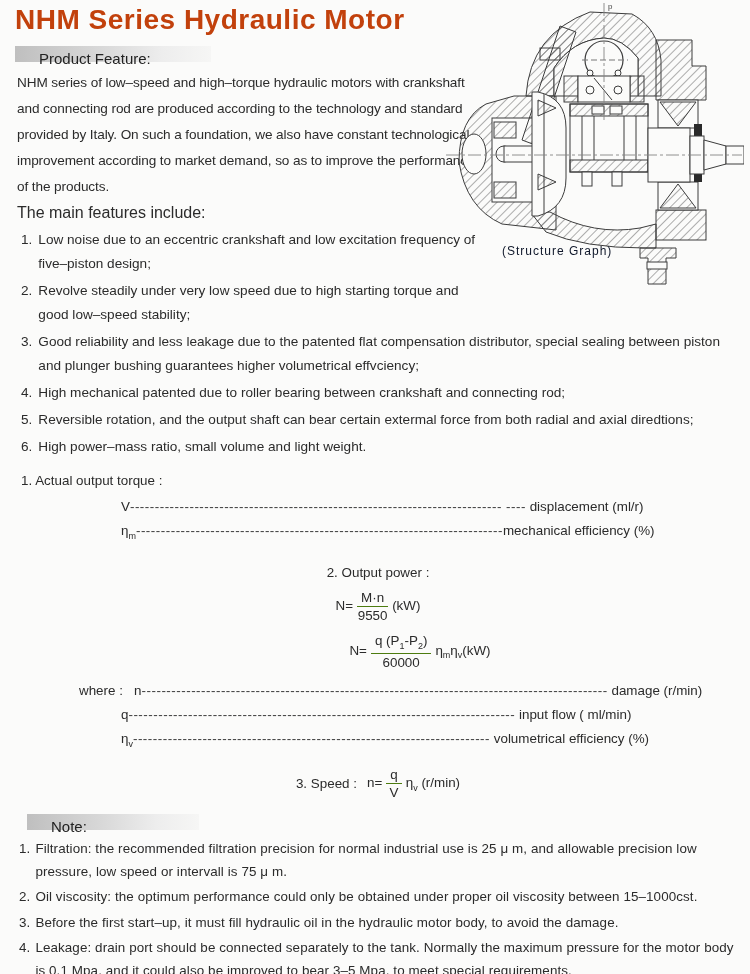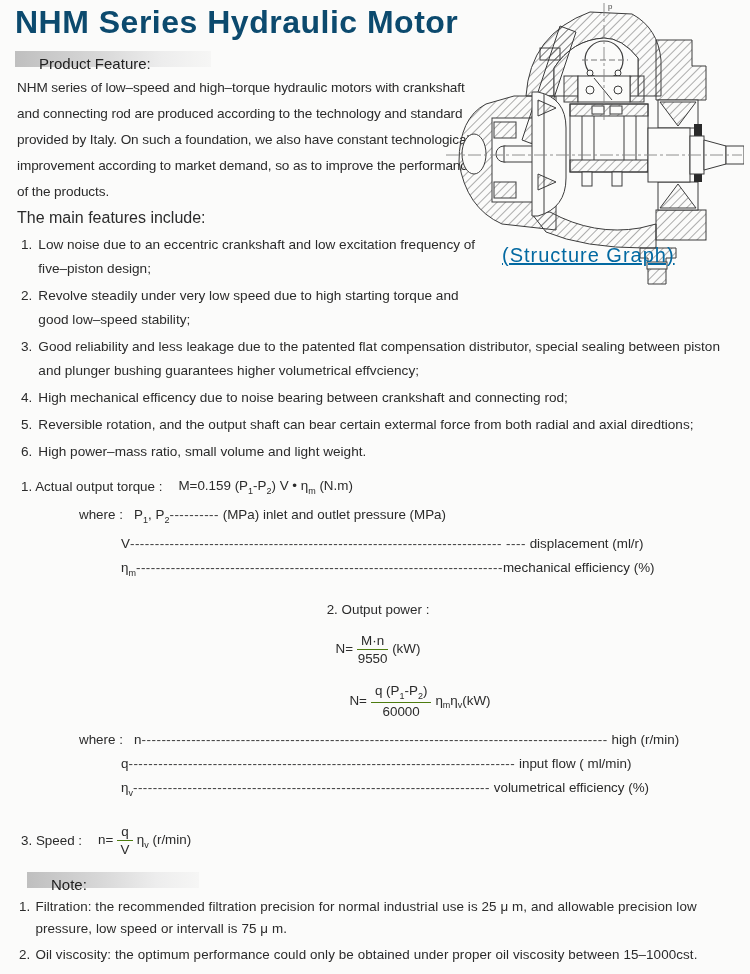--- a/index.html
+++ b/index.html
@@ -12,23 +12,23 @@
     width:750px;height:974px;
     margin:0 auto;
     background:#fbfbfa;
     color:#2b2b2b;
     overflow:hidden;
     box-sizing:border-box;
     padding:4px 15px 0 15px;
   }
   h1.title{
     margin:0 0 10px 0;
-    font-size:32px;
+    font-size:28px;
     font-weight:bold;
-    color:#0c4a6e;
+    color:#c2410c;
     letter-spacing:0.5px;
   }
   .section-bar{
     height:16px;line-height:26px;
     padding-left:24px;
     font-size:15px;color:#222;
     background:linear-gradient(90deg,#bfbfbf 0%,#d9d9d9 45%,#ededed 75%,#f6f6f5 100%);
     margin-bottom:8px;
   }
   .bar-pf{width:172px;}
@@ -36,41 +36,41 @@
   .bar-note{width:148px;margin-top:14px;margin-left:12px;}
 
   
   .drawing{
     position:absolute;top:0;right:6px;
     width:300px;height:292px;
   }
   .drawing svg{display:block;}
   .caption{
     position:absolute;left:58px;top:244px;
-    font-size:20px;color:#0369a1;letter-spacing:1px;text-decoration:underline;
+    font-size:12px;color:#0f172a;letter-spacing:1px;
   }
 
   .intro{
     margin:4px 0 2px 2px;
     max-width:462px;
     font-size:13.6px;line-height:26px;
     letter-spacing:-0.1px;
   }
   .features-label{font-size:16px;margin:0 0 4px 2px;line-height:22px;}
   .feature{
     display:flex;gap:6px;
     font-size:13.6px;line-height:24px;
     margin:0 0 3px 6px;
   }
   .feature .num{flex:none;}
   .feature.narrow .txt{max-width:438px;}
 
   
   .calc{font-size:13.4px;}
-  .calc-row{display:flex;align-items:center;gap:16px;margin:14px 0 8px 6px;white-space:nowrap;}
+  .calc-row{display:flex;align-items:center;gap:10px;margin:14px 0 8px 6px;white-space:nowrap;}
   .where-row{margin:3px 0 3px 64px;white-space:nowrap;line-height:21px;}
   .sub-row{margin-left:106px;}
   .dashes{color:#3c3c3c;letter-spacing:0.5px;}
   .frac{display:inline-block;text-align:center;vertical-align:middle;line-height:1.15;margin:0 4px;}
   .frac .fnum{display:block;border-bottom:1px solid #4d7c0f;padding:0 4px 1px 4px;}
   .frac .fden{display:block;padding-top:1px;}
   .f2{margin-left:84px;}
   sub{font-size:9px;}
 
   
@@ -183,84 +183,80 @@
   <div class="feature narrow">
     <span class="num">2.</span>
     <span class="txt">Revolve steadily under very low speed due to high starting torque and good low–speed stability;</span>
   </div>
   <div class="feature">
     <span class="num">3.</span>
     <span class="txt">Good reliability and less leakage due to the patented flat compensation distributor, special sealing between piston and plunger bushing guarantees higher volumetrical effvciency;</span>
   </div>
   <div class="feature">
     <span class="num">4.</span>
-    <span class="txt">High mechanical efficency due to noise bearing between crankshaft and connecting rod;</span>
+    <span class="txt">High mechanical patented due to roller bearing between crankshaft and connecting rod;</span>
   </div>
   <div class="feature">
     <span class="num">5.</span>
     <span class="txt">Reversible rotation, and the output shaft can bear certain extermal force from both radial and axial diredtions;</span>
   </div>
   <div class="feature">
     <span class="num">6.</span>
     <span class="txt">High power–mass ratio, small volume and light weight.</span>
   </div>
 
 
   <div class="calc">
 
     <div class="calc-row">
       <span>1. Actual output torque :</span>
-      <span><span>M=0.159 (P</span><sub>1</sub><span>-P</span><sub>2</sub><span>) V • η</span><sub>m</sub><span> (N.m)</span></span>
-    </div>
-    <div class="where-row">
-      <span>where :</span>&nbsp;&nbsp;
-      <span>P</span><sub>1</sub><span>, P</span><sub>2</sub><span class="dashes">----------</span><span> (MPa)  inlet and outlet pressure  (MPa)</span>
     </div>
     <div class="where-row sub-row">
       <span>V</span><span class="dashes">--------------------------------------------------------------------------- ----</span><span> displacement (ml/r)</span>
     </div>
     <div class="where-row sub-row">
       <span>η</span><sub>m</sub><span class="dashes">--------------------------------------------------------------------------</span><span>mechanical efficiency  (%)</span>
     </div>
 
     <div class="calc-row" style="margin-top:18px;flex-direction:column;">
       <span>2. Output power :</span>
       <span><span>N=</span><span class="frac"><span class="fnum">M·n</span><span class="fden">9550</span></span><span>(kW)</span></span>
       <span class="f2"><span>N=</span><span class="frac"><span class="fnum"><span>q (P</span><sub>1</sub><span>-P</span><sub>2</sub><span>)</span></span><span class="fden">60000</span></span><span>η</span><sub>m</sub><span>η</span><sub>v</sub><span>(kW)</span></span>
     </div>
     <div class="where-row" style="margin-top:10px;">
       <span>where :</span>&nbsp;&nbsp;
-      <span>n</span><span class="dashes">----------------------------------------------------------------------------------------------</span><span> high (r/min)</span>
+      <span>n</span><span class="dashes">----------------------------------------------------------------------------------------------</span><span> damage (r/min)</span>
     </div>
     <div class="where-row sub-row">
       <span>q</span><span class="dashes">------------------------------------------------------------------------------</span><span> input flow ( ml/min)</span>
     </div>
     <div class="where-row sub-row">
       <span>η</span><sub>v</sub><span class="dashes">------------------------------------------------------------------------</span><span> volumetrical efficiency  (%)</span>
     </div>
 
-    <div class="calc-row" style="margin-top:20px;">
+    <div class="calc-row" style="margin-top:12px;justify-content:center;">
       <span>3. Speed :</span>
       <span><span>n=</span><span class="frac"><span class="fnum">q</span><span class="fden">V</span></span><span>η</span><sub>v</sub><span> (r/min)</span></span>
     </div>
   </div>
 
   <div class="section-bar bar-note">Note:</div>
 
   <div>
     <div class="note-item">
       <span class="num">1.</span>
       <span class="txt">Filtration: the recommended filtration precision for normal industrial use is 25 μ m, and allowable precision low pressure, low speed or intervall is 75 μ m.</span>
     </div>
     <div class="note-item">
       <span class="num">2.</span>
       <span class="txt">Oil viscosity: the optimum performance could only be obtained under proper oil viscosity between 15–1000cst.</span>
     </div>
     <div class="note-item">
       <span class="num">3.</span>
+      <span class="txt">Before the first start–up, it must fill hydraulic oil in the hydraulic motor body, to avoid the damage.</span>
     </div>
     <div class="note-item">
       <span class="num">4.</span>
       <span class="txt">Leakage: drain port should be connected separately to the tank. Normally the maximum pressure for the motor body is 0.1 Mpa, and it could also be improved to bear 3–5 Mpa, to meet special requirements.</span>
     </div>
 
   </div>
 
 </div>
 

